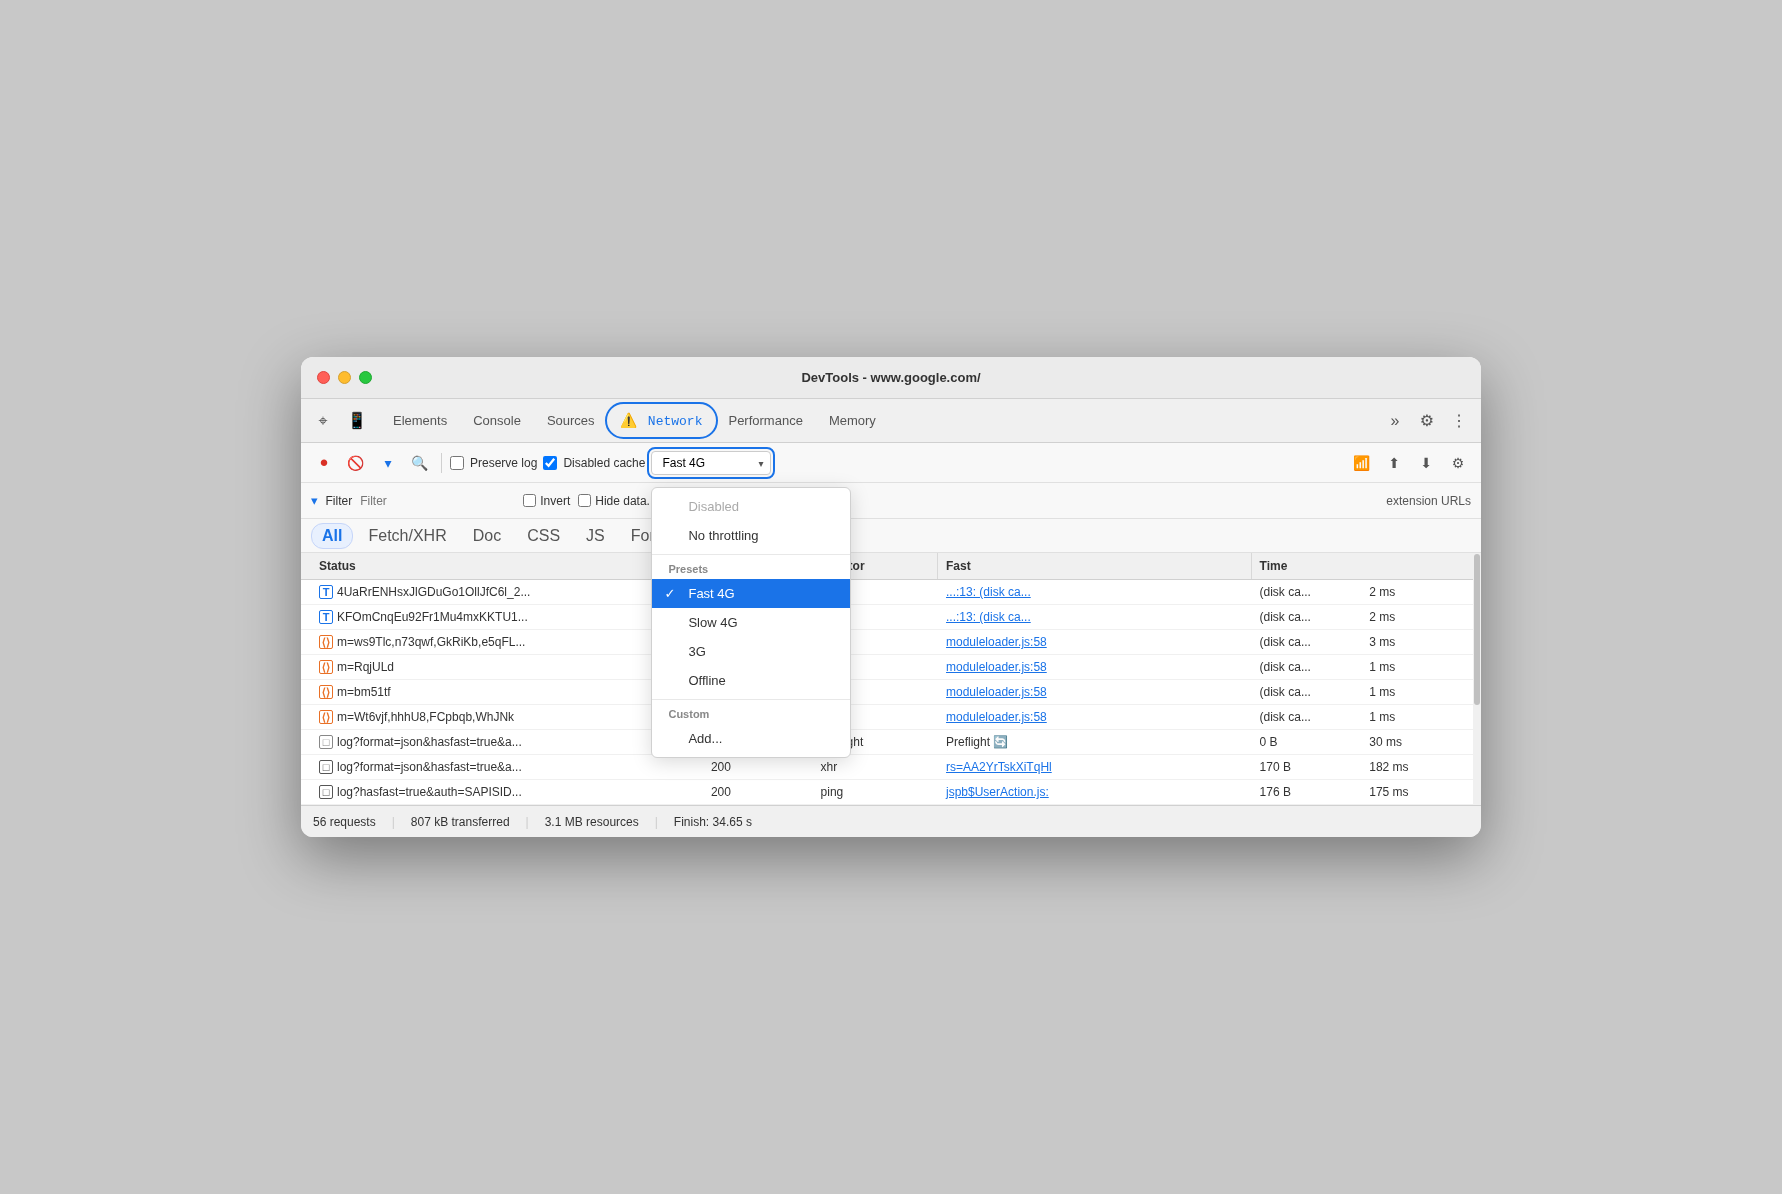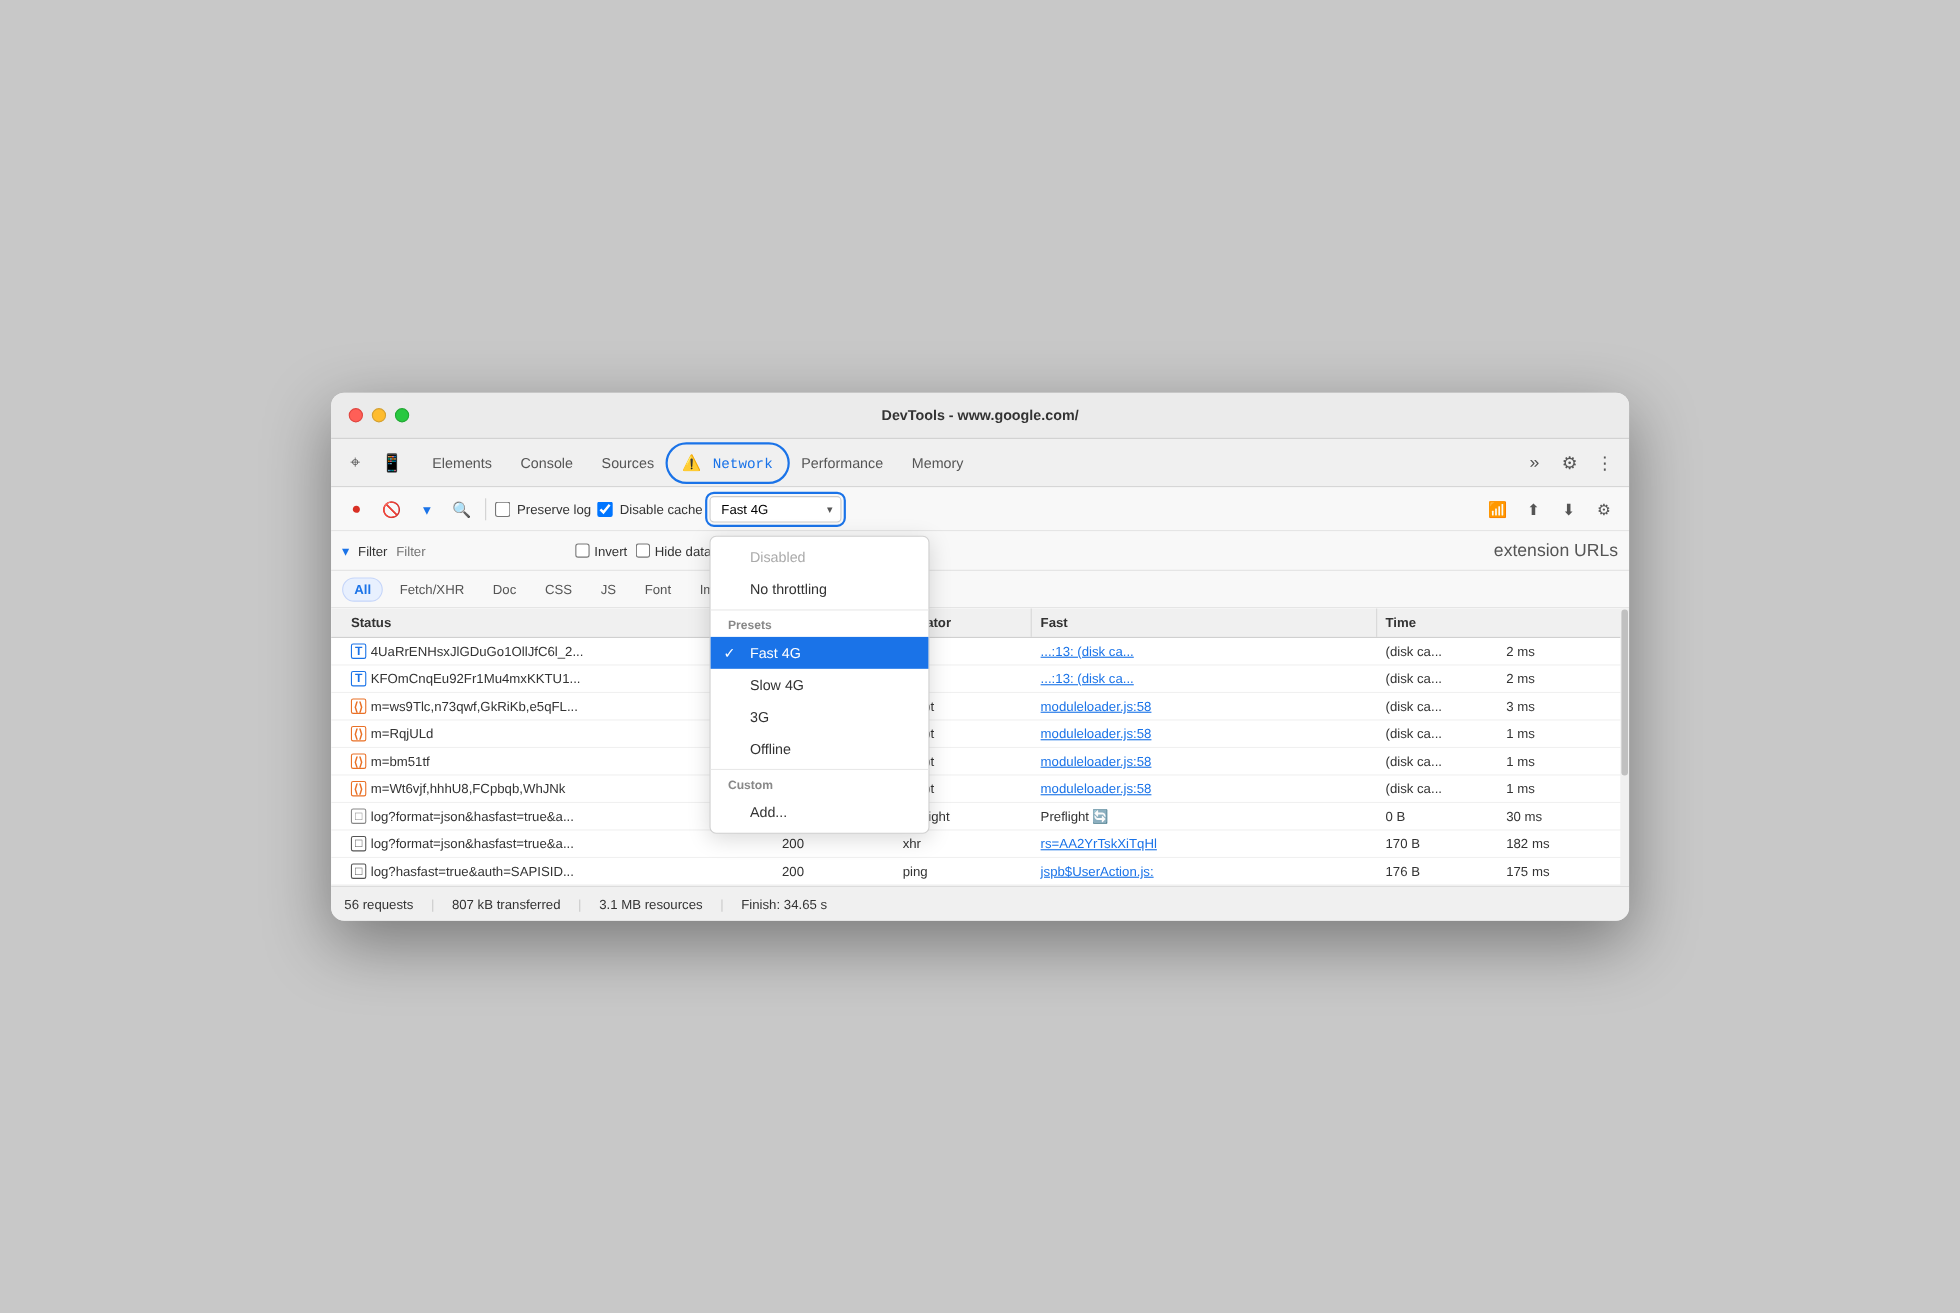--- a/index.html
+++ b/index.html
@@ -211,37 +211,37 @@
     }
     .filter-checkbox-group {
       display: flex;
       align-items: center;
       gap: 4px;
       font-size: 12px;
       color: #333;
     }
     .filter-spacer { flex: 1; }
     .extension-label {
-      font-size: 16px;
+      font-size: 12px;
       color: #555;
       margin-left: 31px;
     }
     
     .type-filter-bar {
       background: #f8f8f8;
       border-bottom: 1px solid #e0e0e0;
       height: 34px;
       display: flex;
       align-items: center;
       padding: 0 10px;
       gap: 4px;
     }
     .type-btn {
       padding: 3px 10px;
-      font-size: 12px;
+      font-size: 16px;
       border: 1px solid transparent;
       border-radius: 12px;
       cursor: pointer;
       background: transparent;
       color: #555;
     }
     .type-btn.active {
       background: #e8f0fe;
       color: #1a73e8;
       border-color: #c5d5f9;
@@ -438,21 +438,21 @@
     <button class="toolbar-btn">🚫</button>
     <button class="toolbar-btn" style="color:#1a73e8;">▾</button>
     <button class="toolbar-btn">🔍</button>
     <div class="toolbar-divider"></div>
     <label class="toolbar-label">
       <input type="checkbox" class="toolbar-checkbox" style="">
       <span>Preserve log</span>
     </label>
     <label class="toolbar-label">
       <input type="checkbox" class="toolbar-checkbox" checked="" style="">
-      <span>Disable cache</span>
+      <span>Disabled cache</span>
     </label>
     <div class="throttle-dropdown-wrapper">
       <div class="throttle-highlight-ring"></div>
       <select class="throttle-select">
         <option>Fast 4G</option>
         <option>No throttling</option>
         <option>Slow 4G</option>
         <option>3G</option>
         <option>Offline</option>
       </select>

